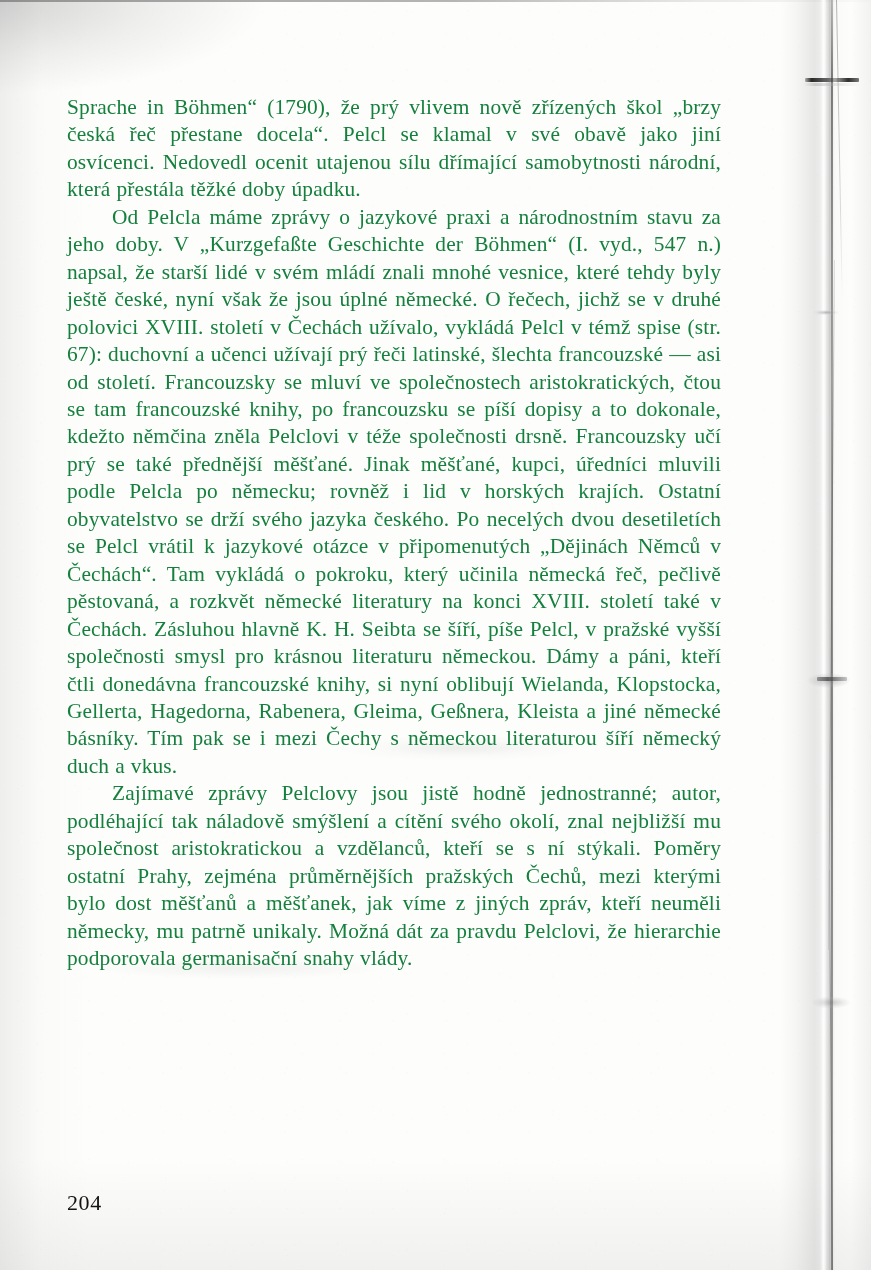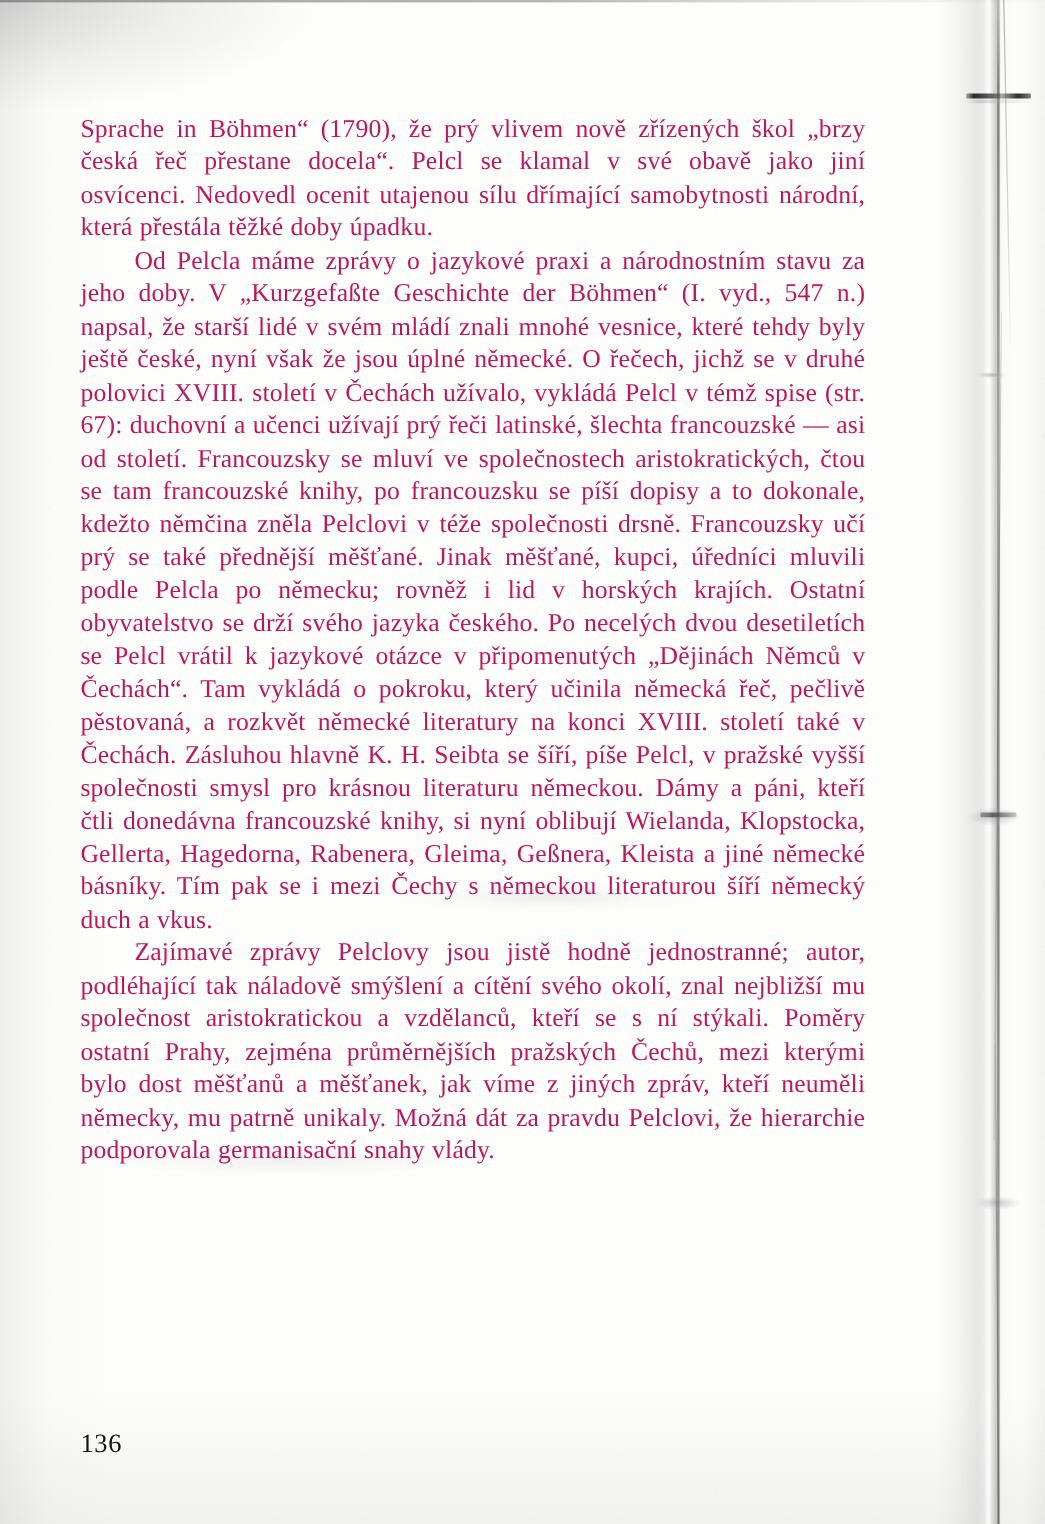--- a/index.html
+++ b/index.html
@@ -84,21 +84,21 @@
     left: 67px;
     top: 94px;
     width: 654px;
   }
   .para {
     margin: 0;
     text-align: justify;
     text-align-last: left;
     font-size: 21.4px;
     line-height: 27.45px;
-    color: #be185d;
+    color: #15803d;
     letter-spacing: 0.15px;
     word-spacing: 0.5px;
     text-indent: 0;
     -webkit-font-smoothing: none;
   }
   .para + .para {
     text-indent: 45px;
   }
 
   
@@ -317,21 +317,21 @@
 
   <div class="smudge smudge-a"></div>
   <div class="smudge smudge-b"></div>
 
   <div class="text-block">
     <p class="para">Sprache in Böhmen“ (1790), že prý vlivem nově zřízených škol „brzy česká řeč přestane docela“. Pelcl se klamal v své obavě jako jiní osvícenci. Nedovedl ocenit utajenou sílu dřímající samobytnosti národní, která přestála těžké doby úpadku.</p>
     <p class="para">Od Pelcla máme zprávy o jazykové praxi a národnostním stavu za jeho doby. V „Kurzgefaßte Geschichte der Böhmen“ (I. vyd., 547 n.) napsal, že starší lidé v svém mládí znali mnohé vesnice, které tehdy byly ještě české, nyní však že jsou úplné německé. O řečech, jichž se v druhé polovici XVIII. století v Čechách užívalo, vykládá Pelcl v témž spise (str. 67): duchovní a učenci užívají prý řeči latinské, šlechta francouzské — asi od století. Francouzsky se mluví ve společnostech aristokratických, čtou se tam francouzské knihy, po francouzsku se píší dopisy a to dokonale, kdežto němčina zněla Pelclovi v téže společnosti drsně. Francouzsky učí prý se také přednější měšťané. Jinak měšťané, kupci, úředníci mluvili podle Pelcla po německu; rovněž i lid v horských krajích. Ostatní obyvatelstvo se drží svého jazyka českého. Po necelých dvou desetiletích se Pelcl vrátil k jazykové otázce v připomenutých „Dějinách Němců v Čechách“. Tam vykládá o pokroku, který učinila německá řeč, pečlivě pěstovaná, a rozkvět německé literatury na konci XVIII. století také v Čechách. Zásluhou hlavně K. H. Seibta se šíří, píše Pelcl, v pražské vyšší společnosti smysl pro krásnou literaturu německou. Dámy a páni, kteří čtli donedávna francouzské knihy, si nyní oblibují Wielanda, Klopstocka, Gellerta, Hagedorna, Rabenera, Gleima, Geßnera, Kleista a jiné německé básníky. Tím pak se i mezi Čechy s německou literaturou šíří německý duch a vkus.</p>
     <p class="para">Zajímavé zprávy Pelclovy jsou jistě hodně jednostranné; autor, podléhající tak náladově smýšlení a cítění svého okolí, znal nejbližší mu společnost aristokratickou a vzdělanců, kteří se s ní stýkali. Poměry ostatní Prahy, zejména průměrnějších pražských Čechů, mezi kterými bylo dost měšťanů a měšťanek, jak víme z jiných zpráv, kteří neuměli německy, mu patrně unikaly. Možná dát za pravdu Pelclovi, že hierarchie podporovala germanisační snahy vlády.</p>
   </div>
 
-  <div class="folio">136</div>
+  <div class="folio">204</div>
 
   <div class="gutter">
     <div class="gutter-shade"></div>
     <div class="thread-highlight"></div>
     <div class="gutter-fold"></div>
     <div class="thread thread-b"></div>
     <div class="thread thread-c"></div>
     <div class="thread thread-d"></div>
     <div class="thread thread-main"></div>
     <div class="knot knot-top"></div>

